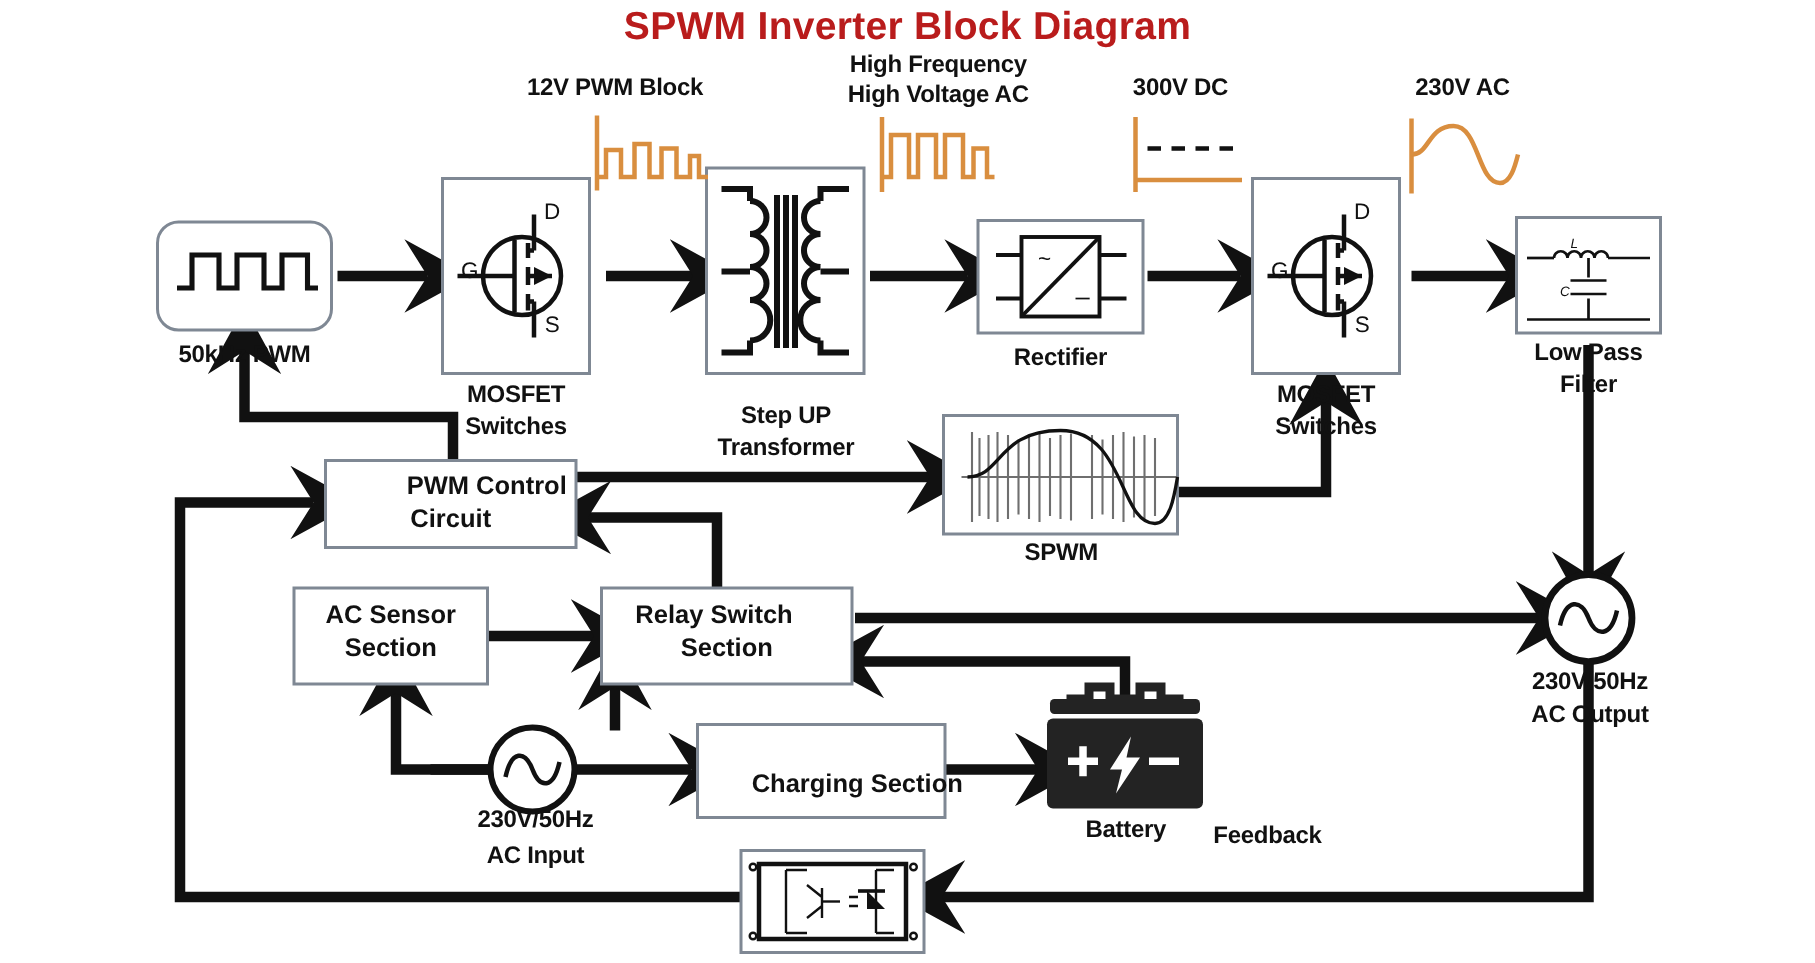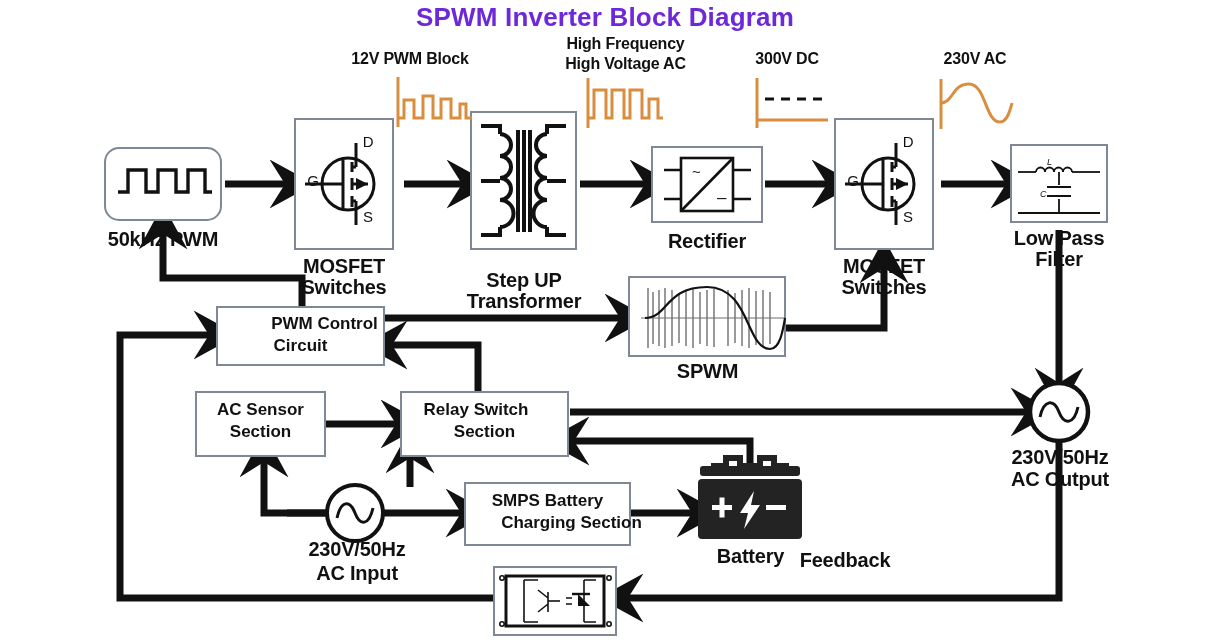--- a/index.html
+++ b/index.html
@@ -3,23 +3,23 @@
 <meta charset="utf-8">
 <style>
   html,body{margin:0;padding:0;background:#ffffff;}
   body{width:1210px;height:642px;overflow:hidden;
        font-family:"Liberation Sans",sans-serif;color:#000;}
   #stage{position:relative;width:1210px;height:642px;background:#fff;}
   svg.layer{position:absolute;left:0;top:0;width:1210px;height:642px;}
   .lbl{position:absolute;text-align:center;font-weight:bold;line-height:1.15;
        color:#111;letter-spacing:-0.2px;}
   #title{position:absolute;left:0;top:2px;width:1210px;text-align:center;
-         font-size:26px;font-weight:bold;color:#6d28d9;letter-spacing:0.2px;}
+         font-size:26px;font-weight:bold;color:#b91c1c;letter-spacing:0.2px;}
   .wavelbl{font-size:16px;}
-  .boxlbl{font-size:20px;}
+  .boxlbl{font-size:16px;}
   .inbox{position:absolute;font-weight:bold;font-size:17px;text-align:center;
          line-height:1.2;color:#111;}
 </style>
 </head>
 <body>
 
 <div id="stage">
 
   <div id="title">SPWM Inverter Block Diagram</div>
 
@@ -281,21 +281,20 @@
 
   <div class="inbox" style="left:217px;top:314px;width:167px;padding-left:24px;">PWM Control</div>
   <div class="inbox" style="left:217px;top:336px;width:167px;">Circuit</div>
 
   <div class="inbox" style="left:196px;top:400px;width:129px;">AC Sensor</div>
   <div class="inbox" style="left:196px;top:422px;width:129px;">Section</div>
 
   <div class="inbox" style="left:401px;top:400px;width:150px;">Relay Switch</div>
   <div class="inbox" style="left:401px;top:422px;width:167px;">Section</div>
 
-  <div class="inbox" style="left:465px;top:491px;width:165px;">SMPS Battery</div>
   <div class="inbox" style="left:465px;top:513px;width:165px;margin-left:24px;">Charging Section</div>
 
   <div class="lbl" style="left:358px;top:133px;width:20px;font-size:15px;font-weight:normal;">D</div>
   <div class="lbl" style="left:303px;top:172px;width:20px;font-size:15px;font-weight:normal;">G</div>
   <div class="lbl" style="left:358px;top:208px;width:20px;font-size:15px;font-weight:normal;">S</div>
 
   <div class="lbl" style="left:898px;top:133px;width:20px;font-size:15px;font-weight:normal;">D</div>
   <div class="lbl" style="left:843px;top:172px;width:20px;font-size:15px;font-weight:normal;">G</div>
   <div class="lbl" style="left:898px;top:208px;width:20px;font-size:15px;font-weight:normal;">S</div>
 

